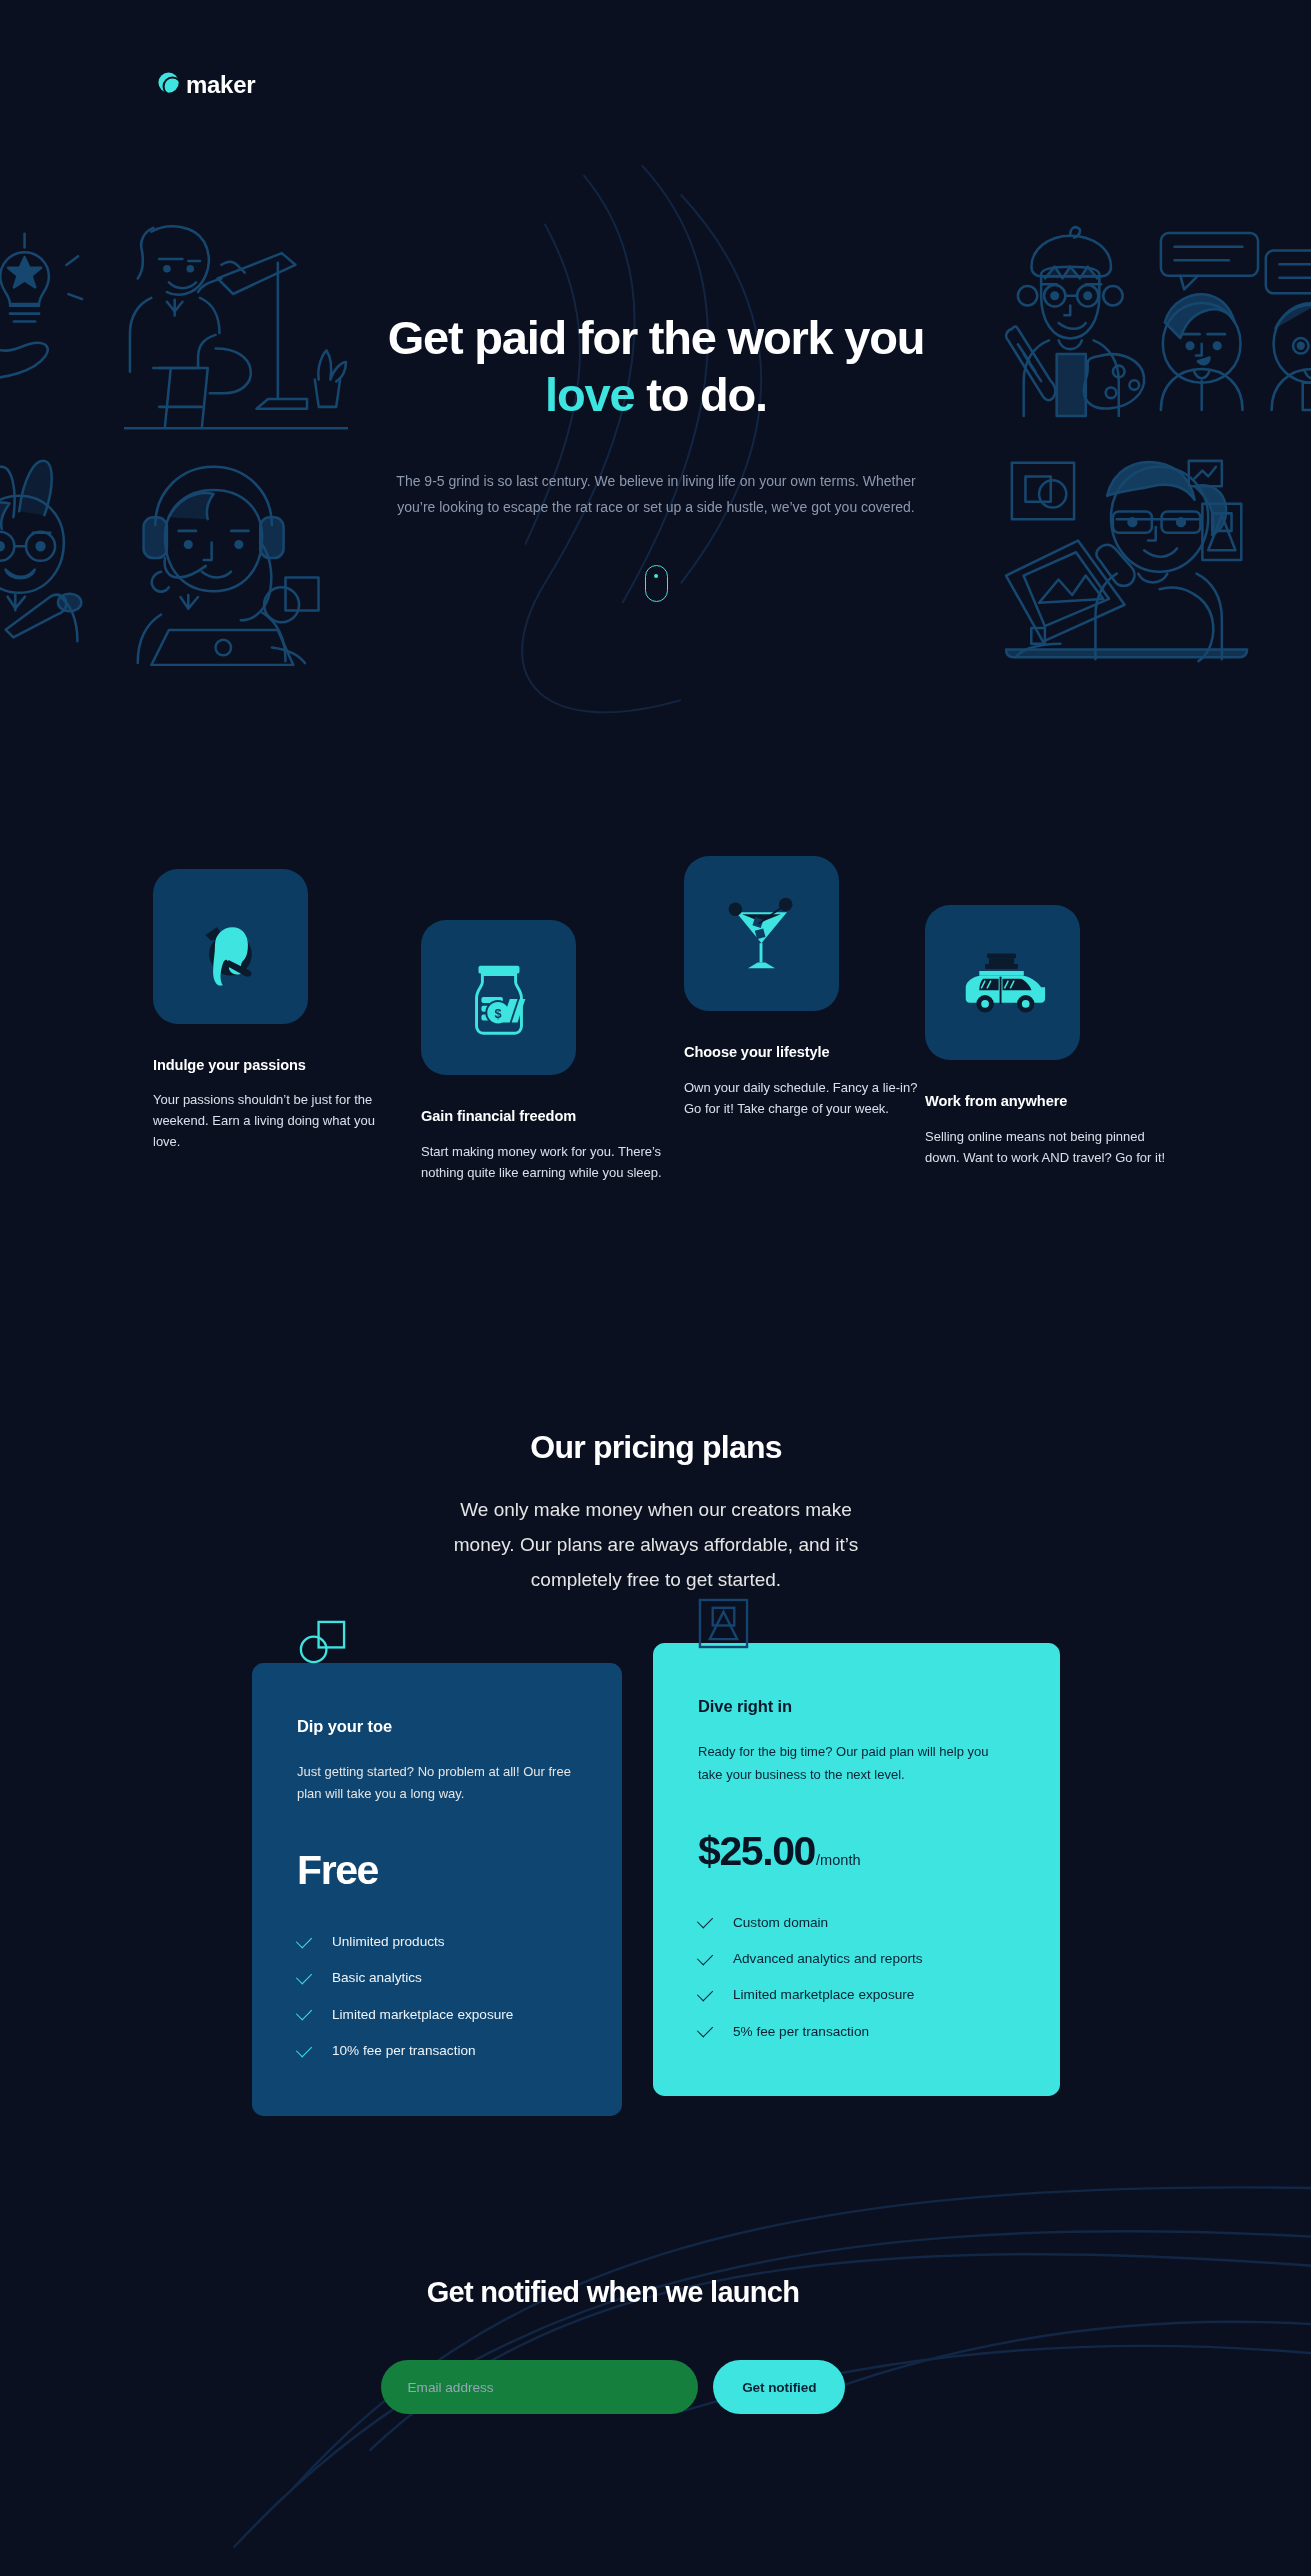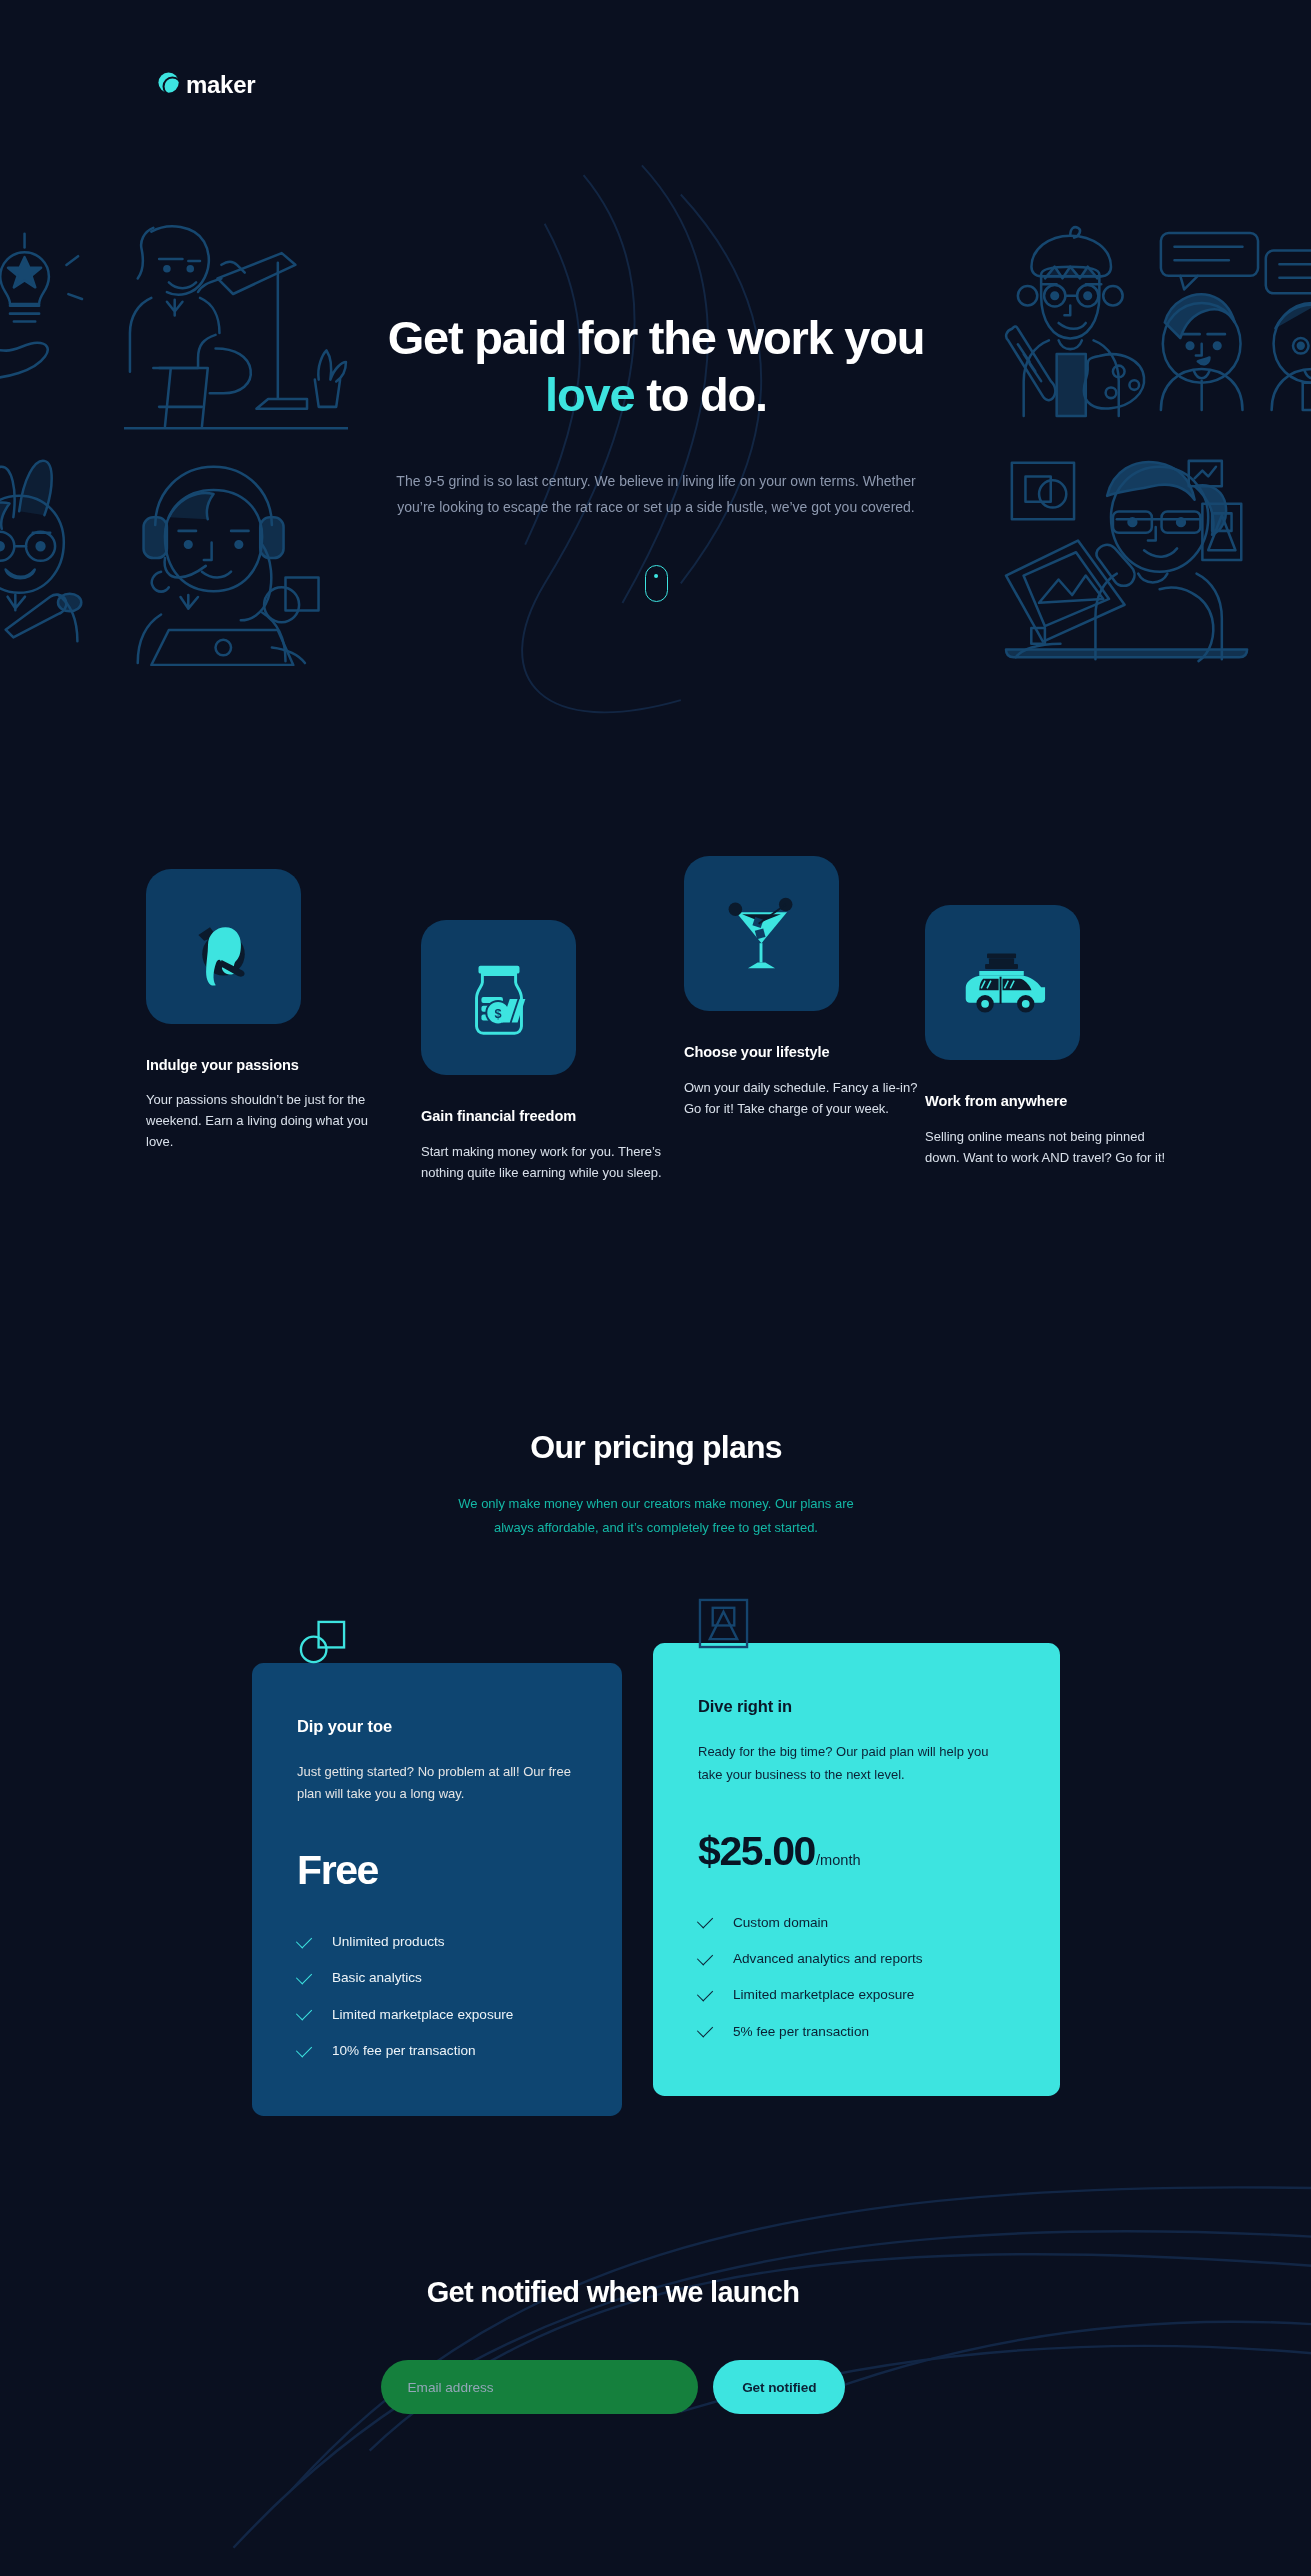--- a/index.html
+++ b/index.html
@@ -38,37 +38,37 @@
   .scroll-mouse { margin:45px auto 0; width:23px; height:37px; border:1.9px solid #3de4e0; border-radius:11.7px; position:relative; }
   .scroll-mouse i { position:absolute; top:7.8px; left:50%; transform:translateX(-50%); width:3.9px; height:3.9px; border-radius:50%; background:#3de4e0; display:block; }
 
   
   .features { position:absolute; top:856px; left:0; width:1312px; height:418px; z-index:4; }
   .feature { position:absolute; width:243px; }
   .f-tile { border-radius:25px; background:#0d3c63; display:flex; align-items:center; justify-content:center; }
   .f-title { font-size:14.6px; font-weight:700; color:#fff; letter-spacing:-0.1px; }
   .f-desc { margin-top:16.5px; font-size:13px; line-height:1.62; color:#d9e0ea; }
 
-  .feature.f0 { left:146px; top:12.6px; }
+  .feature.f0 { left:153px; top:12.6px; }
   .feature.f0 .f-tile { width:155px; height:155px; }
   .feature.f0 .f-txt { margin-top:33px; }
   .feature.f1 { left:421px; top:64px; }
   .feature.f1 .f-tile { width:155px; height:155px; }
   .feature.f1 .f-txt { margin-top:33px; }
   .feature.f2 { left:684px; top:0px; }
   .feature.f2 .f-tile { width:155px; height:155px; }
   .feature.f2 .f-txt { margin-top:33px; }
   .feature.f3 { left:925px; top:49px; }
   .feature.f3 .f-tile { width:155px; height:155px; }
   .feature.f3 .f-txt { margin-top:33px; }
 
   
   .pricing-head { position:absolute; top:1429px; left:0; width:1312px; text-align:center; z-index:4; }
   .pricing-head h2 { font-size:32px; font-weight:700; letter-spacing:-0.8px; color:#fff; }
-  .pricing-head p { margin:26px auto 0; max-width:438px; font-size:13px; line-height:1.85; color:#14b8a6; }
+  .pricing-head p { margin:26px auto 0; max-width:438px; font-size:19px; line-height:1.85; color:#e5e5e5; }
 
   .plans { position:absolute; top:1653px; left:0; width:1312px; height:467px; z-index:4; }
   .plan { position:absolute; border-radius:11.7px; padding:54px 45px 47px; }
   .plan .badge { position:absolute; top:-45px; left:45px; width:51px; height:51px; }
   .plan h3 { font-size:16.5px; font-weight:700; letter-spacing:-0.1px; }
   .plan .blurb { margin-top:25px; font-size:13px; line-height:1.75; }
   .plan .price { margin-top:41px; font-weight:700; letter-spacing:-1.4px; display:flex; align-items:baseline; }
   .plan .price .amt { font-size:41px; }
   .plan .price .per { font-size:14.6px; font-weight:400; letter-spacing:0; margin-left:1px; }
   .plan ul { list-style:none; margin-top:29px; }

